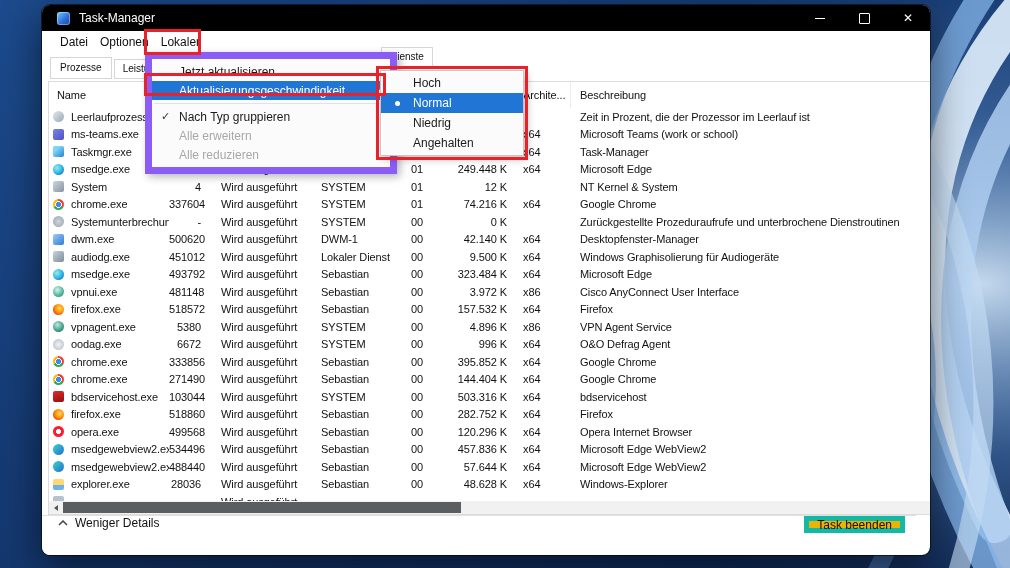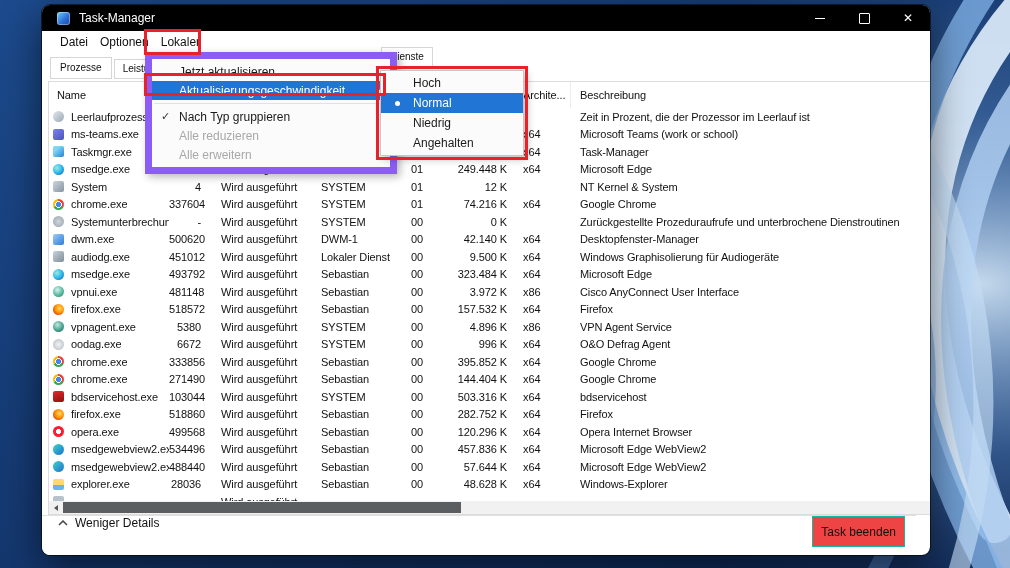--- a/index.html
+++ b/index.html
@@ -88,22 +88,22 @@
   .scroll-corner{position:absolute;right:0;bottom:0;width:13px;height:13px;background:#f1f1f1}
   .tri-up{width:0;height:0;border-left:3.5px solid transparent;border-right:3.5px solid transparent;border-bottom:4px solid #555}
   .tri-down{width:0;height:0;border-left:3.5px solid transparent;border-right:3.5px solid transparent;border-top:4px solid #555}
   .tri-left{width:0;height:0;border-top:3.5px solid transparent;border-bottom:3.5px solid transparent;border-right:4px solid #555}
   .tri-right{width:0;height:0;border-top:3.5px solid transparent;border-bottom:3.5px solid transparent;border-left:4px solid #555}
 
   
   .footerbar{position:absolute;left:0;right:14px;bottom:0;height:39px;background:#fff;
              border-top:1px solid #e0e0e0;display:flex;align-items:flex-start}
   .details-toggle{display:flex;align-items:center;gap:7px;margin-left:16px;font-size:12px;color:#111}
-  .endtask-btn{margin-left:auto;margin-right:11px;min-width:74px;height:31px;background:#ef4444;
-               border:1px solid #14b8a6;font-size:12px;display:flex;align-items:center;
+  .endtask-btn{margin-left:auto;margin-right:11px;min-width:74px;height:17px;background:#eab308;
+               border:5px solid #14b8a6;font-size:12px;display:flex;align-items:center;
                justify-content:center;color:#111;padding:0 8px;box-sizing:border-box}
 
   
   .menu-popup{position:absolute;left:103px;top:47px;width:238px;background:#fbfbfb;
               border:7px solid #8b5cf6;box-shadow:3px 3px 8px rgba(0,0,0,.28);
               padding:3px 0;z-index:50;font-size:12px}
   .vm-item{height:19px;display:flex;align-items:center;color:#1a1a1a}
   .vm-item .gutter{width:27px;text-align:center;font-size:11px;color:#333;flex:none}
   .vm-item.highlight{background:#2176d5;color:#fff}
   .vm-item.highlight .gutter{color:#fff}
@@ -533,25 +533,25 @@
         <span class="vm-label">Aktualisierungsgeschwindigkeit</span>
         <span class="vm-arrow">▸</span>
       </div>
       <div class="menu-sep"></div>
       <div class="vm-item checked">
         <span class="gutter">✓</span>
         <span class="vm-label">Nach Typ gruppieren</span>
       </div>
       <div class="vm-item disabled">
         <span class="gutter"></span>
-        <span class="vm-label">Alle reduzieren</span>
+        <span class="vm-label">Alle erweitern</span>
       </div>
       <div class="vm-item disabled">
         <span class="gutter"></span>
-        <span class="vm-label">Alle erweitern</span>
+        <span class="vm-label">Alle reduzieren</span>
       </div>
     </div>
 
   <div class="submenu-popup">
       <div class="sm-item">
         <span class="bullet"></span>
         <span class="sm-label">Hoch</span>
       </div>
       <div class="sm-item selected">
         <span class="bullet on"></span>

